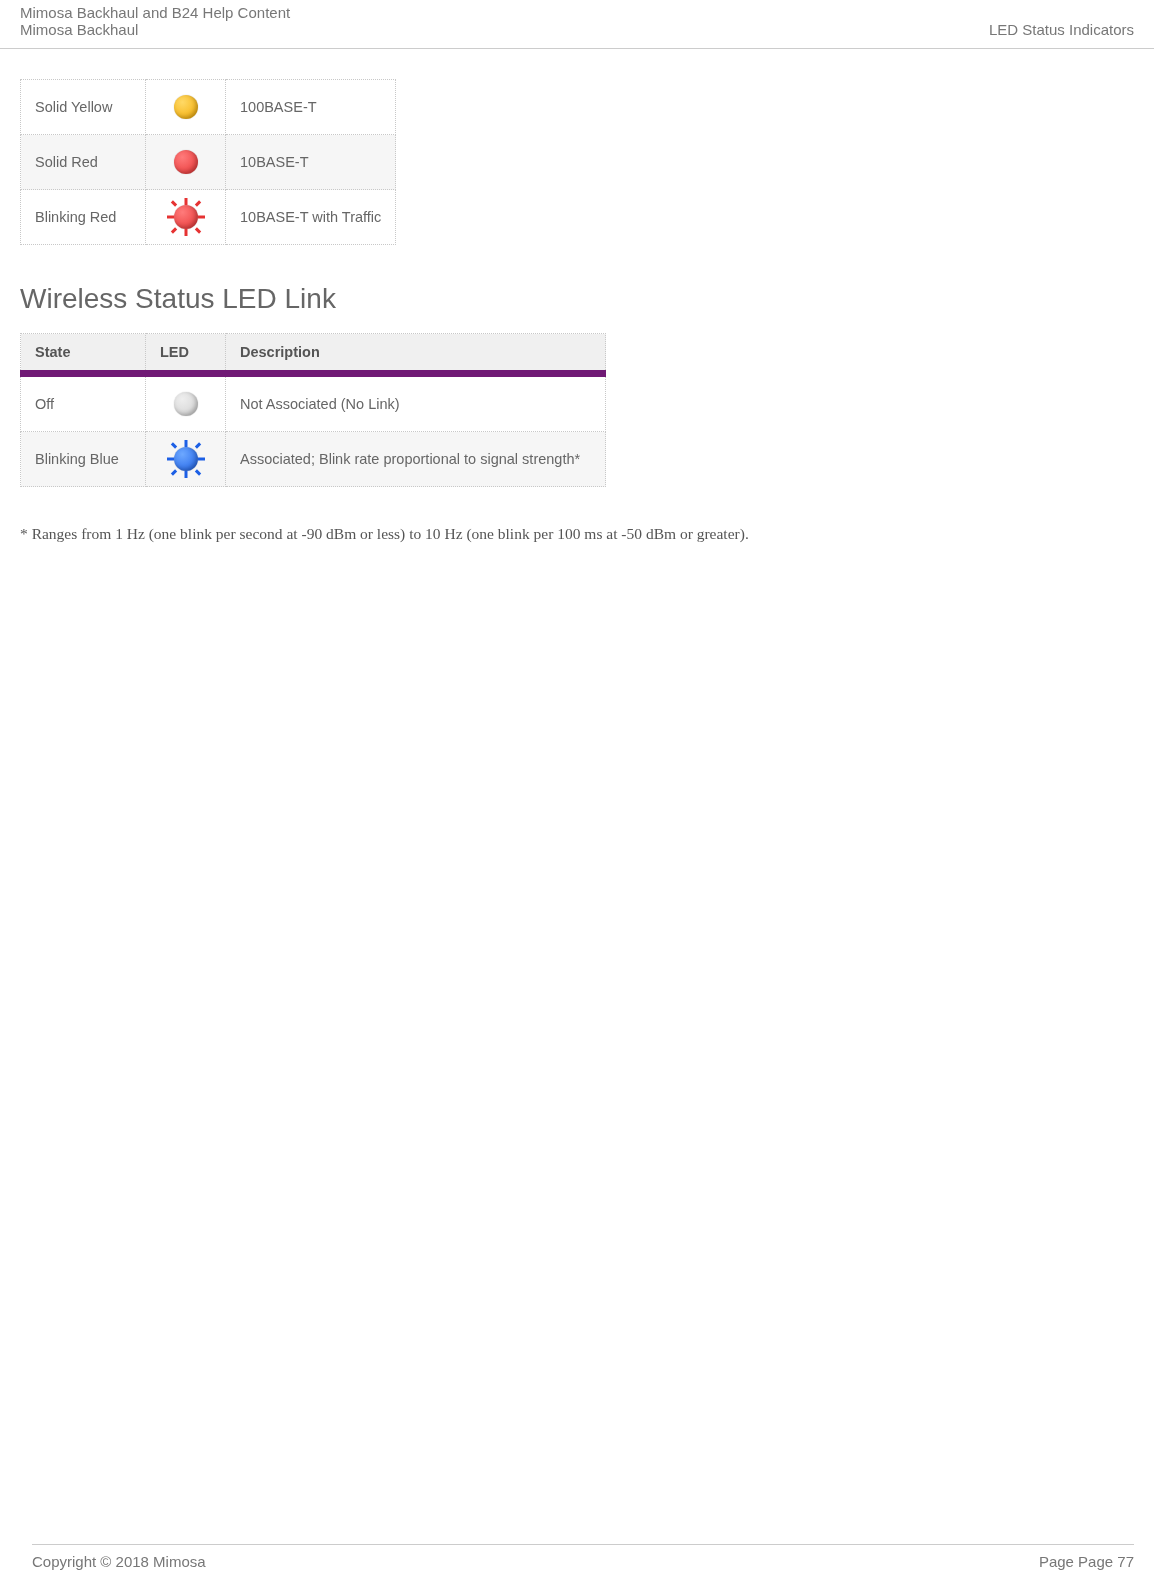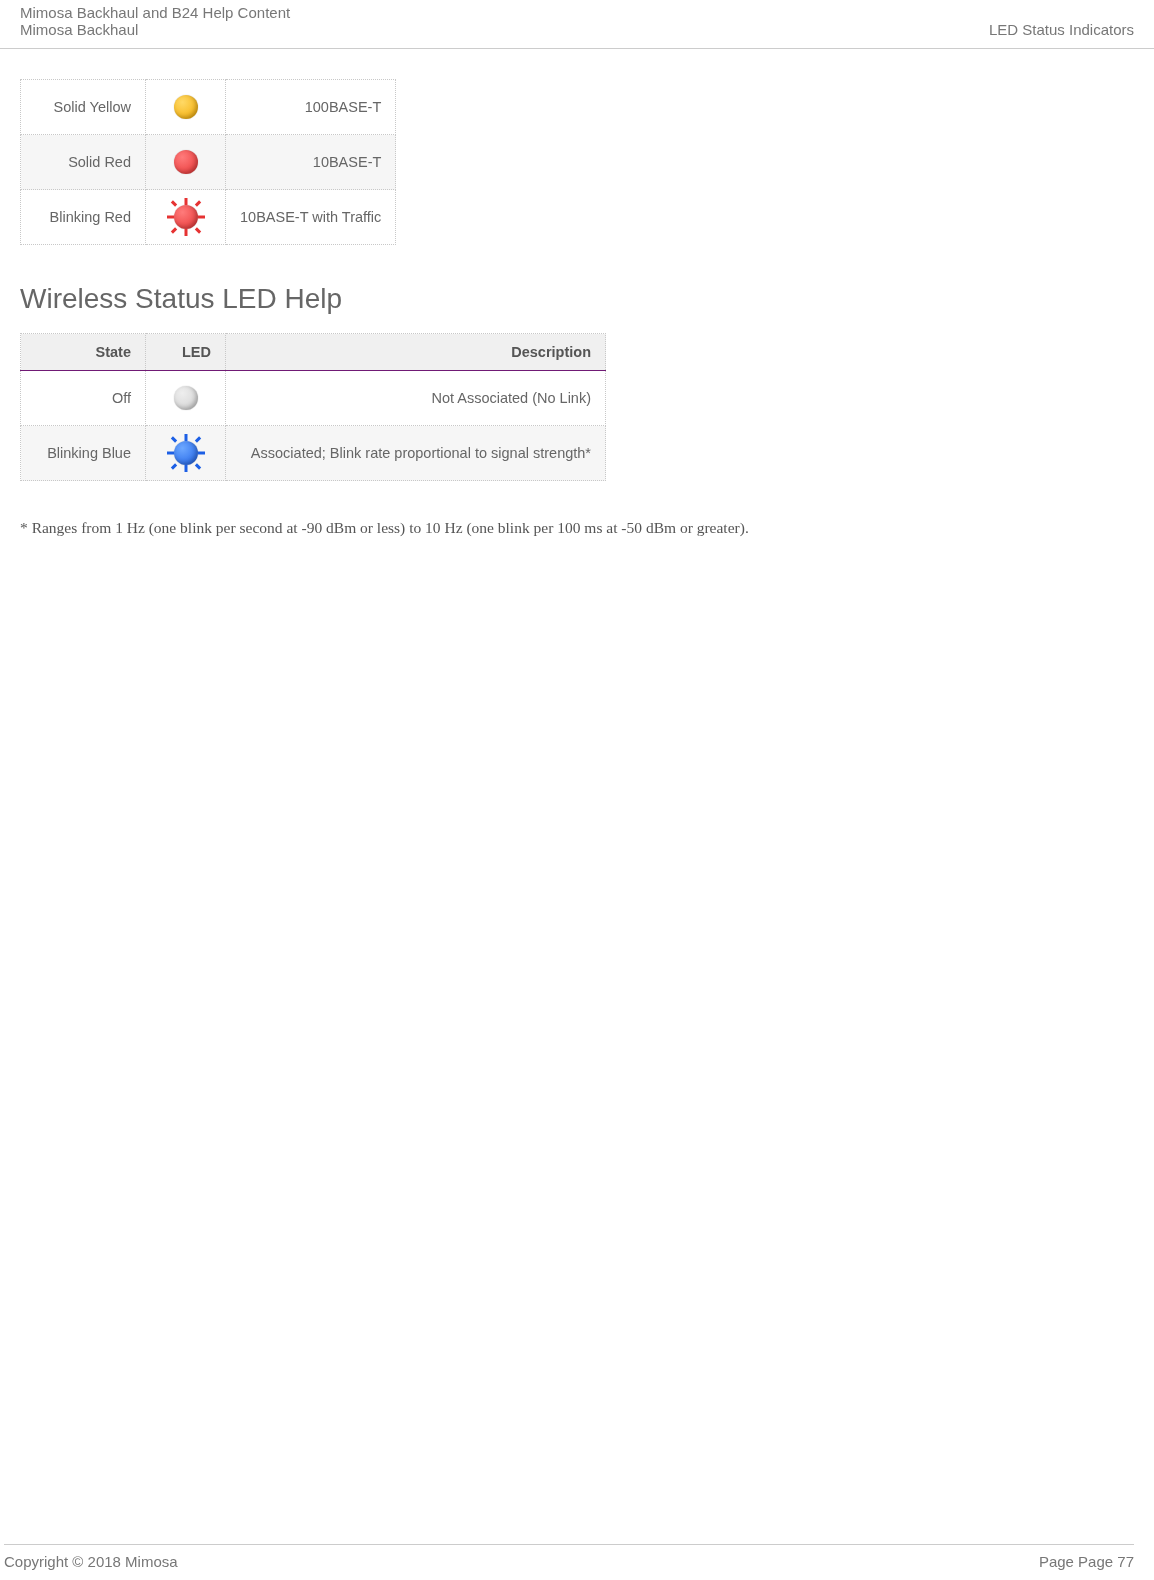--- a/index.html
+++ b/index.html
@@ -36,29 +36,29 @@
     }
     table.led-table {
       border-collapse: collapse;
       margin-bottom: 38px;
     }
     table.led-table th,
     table.led-table td {
       border: 1px dotted #c8c8c8;
       padding: 10px 14px;
       font-size: 14.5px;
-      text-align: right;
+      text-align: left;
       vertical-align: middle;
       color: #666;
     }
     table.led-table th {
       background: #f0f0f0;
       font-weight: bold;
       color: #555;
-      border-bottom: 1px solid #701a75;
+      border-bottom: 7px solid #701a75;
     }
     table.led-table td.state-col { width: 125px; }
     table.led-table td.led-col { width: 80px; text-align: center; padding: 6px; }
     table.led-table tr:nth-child(odd) td { background: #fff; }
     table.led-table tr:nth-child(even) td { background: #f6f6f6; }
 
     .section-title {
       font-size: 28px;
       font-weight: 400;
       color: #666;
@@ -73,21 +73,21 @@
     .footnote {
       font-size: 15.5px;
       color: #555;
       margin-top: 4px;
       font-family: Liberation Serif, serif;
     }
 
     .footer {
       position: absolute;
       bottom: 10px;
-      left: 4px;
+      left: 32px;
       right: 20px;
       border-top: 1px solid #ccc;
       padding-top: 8px;
       display: flex;
       justify-content: space-between;
       font-size: 15px;
       color: #777;
     }
 
     .led-wrap {
@@ -175,21 +175,21 @@
             <span class="ray ray-se"></span>
             <span class="ray ray-sw"></span>
             <span class="led-dot led-red"></span>
           </span>
         </td>
         <td>10BASE-T with Traffic</td>
       </tr>
     </tbody>
   </table>
 
-  <h2 class="section-title">Wireless Status LED Help</h2>
+  <h2 class="section-title">Wireless Status LED Link</h2>
 
   <table class="led-table wireless">
     <thead>
       <tr>
         <th>State</th>
         <th>LED</th>
         <th>Description</th>
       </tr>
     </thead>
     <tbody>

